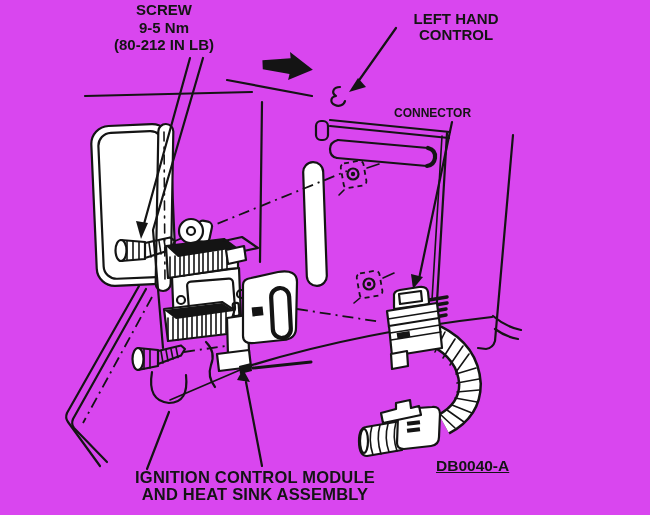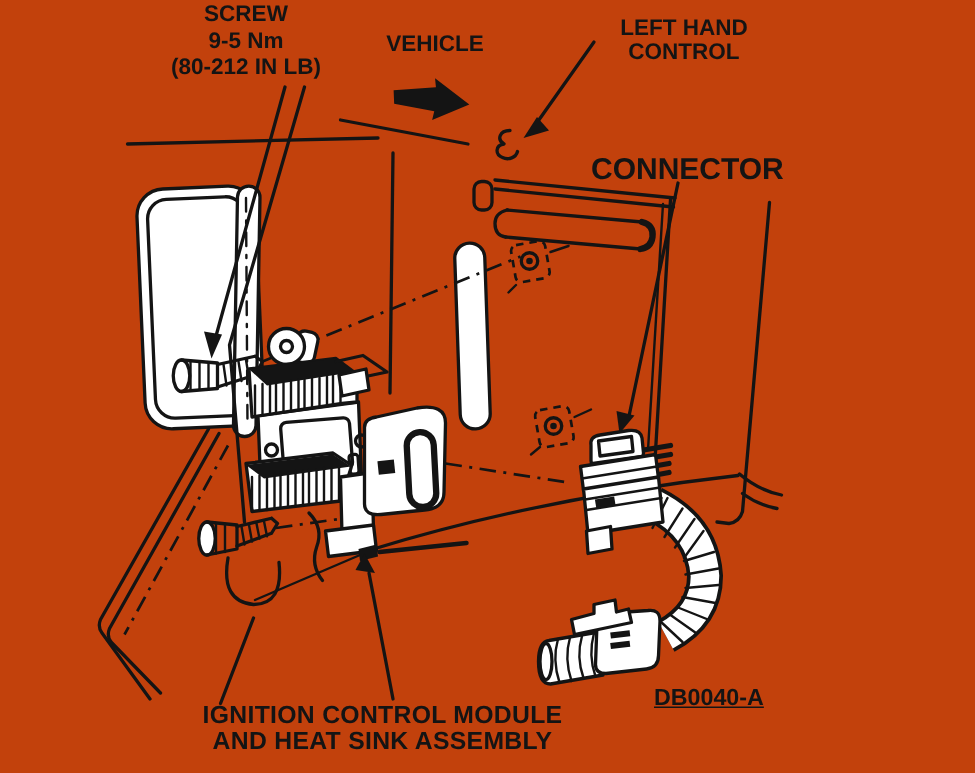--- a/index.html
+++ b/index.html
@@ -1,16 +1,16 @@
 <!DOCTYPE html>
 <html><head>
 <meta charset="utf-8">
 <style>
   html,body{margin:0;padding:0;background:#fff;}
-  .stage{position:relative;width:650px;height:515px;background:#c2410c;overflow:hidden;
+  .stage{position:relative;width:650px;height:515px;background:#d946ef;overflow:hidden;
          font-family:"Liberation Sans", sans-serif;}
   svg{position:absolute;left:0;top:0;}
   .ln{fill:none;stroke:#141414;stroke-width:2.2;stroke-linecap:round;stroke-linejoin:round;}
   .th{fill:none;stroke:#141414;stroke-width:1.6;stroke-linecap:round;}
   .hv{fill:none;stroke:#141414;stroke-width:4.2;stroke-linecap:round;}
   .fl{fill:#141414;stroke:none;}
   .wh{fill:#ffffff;stroke:#141414;stroke-width:2.2;stroke-linecap:round;stroke-linejoin:round;}
   .cl{fill:none;stroke:#141414;stroke-width:1.8;stroke-dasharray:11 5 2 5;}
   .dsh{fill:none;stroke:#141414;stroke-width:1.8;stroke-dasharray:5 4;}
   .label{position:absolute;color:#141414;font-weight:bold;font-size:15px;line-height:17px;
@@ -197,29 +197,28 @@
     </g>
   </svg>
 
   <div class="label ctr" style="left:88px;top:1px;width:152px;line-height:17.5px;">
     <div>SCREW</div>
     <div>9-5 Nm</div>
     <div>(80-212 IN LB)</div>
   </div>
 
   <div class="label ctr" style="left:238px;top:22px;width:104px;line-height:16.5px;">
-    <div>VEHICLE</div>
   </div>
 
   <div class="label" style="left:396px;top:11px;width:120px;line-height:15.5px;">
     <div>LEFT HAND</div>
     <div>CONTROL</div>
   </div>
 
-  <div class="label" style="left:394px;top:105px;font-size:20px;">CONNECTOR</div>
+  <div class="label" style="left:394px;top:105px;font-size:12px;">CONNECTOR</div>
 
   <div class="label ctr" style="left:110px;top:469px;width:290px;font-size:16.5px;line-height:16.5px;letter-spacing:0.2px;">
     <div>IGNITION CONTROL MODULE</div>
     <div>AND HEAT SINK ASSEMBLY</div>
   </div>
 
   <div class="label" style="left:436px;top:457px;font-size:15.5px;text-decoration:underline;">DB0040-A</div>
 </div>
 
 </body></html>

